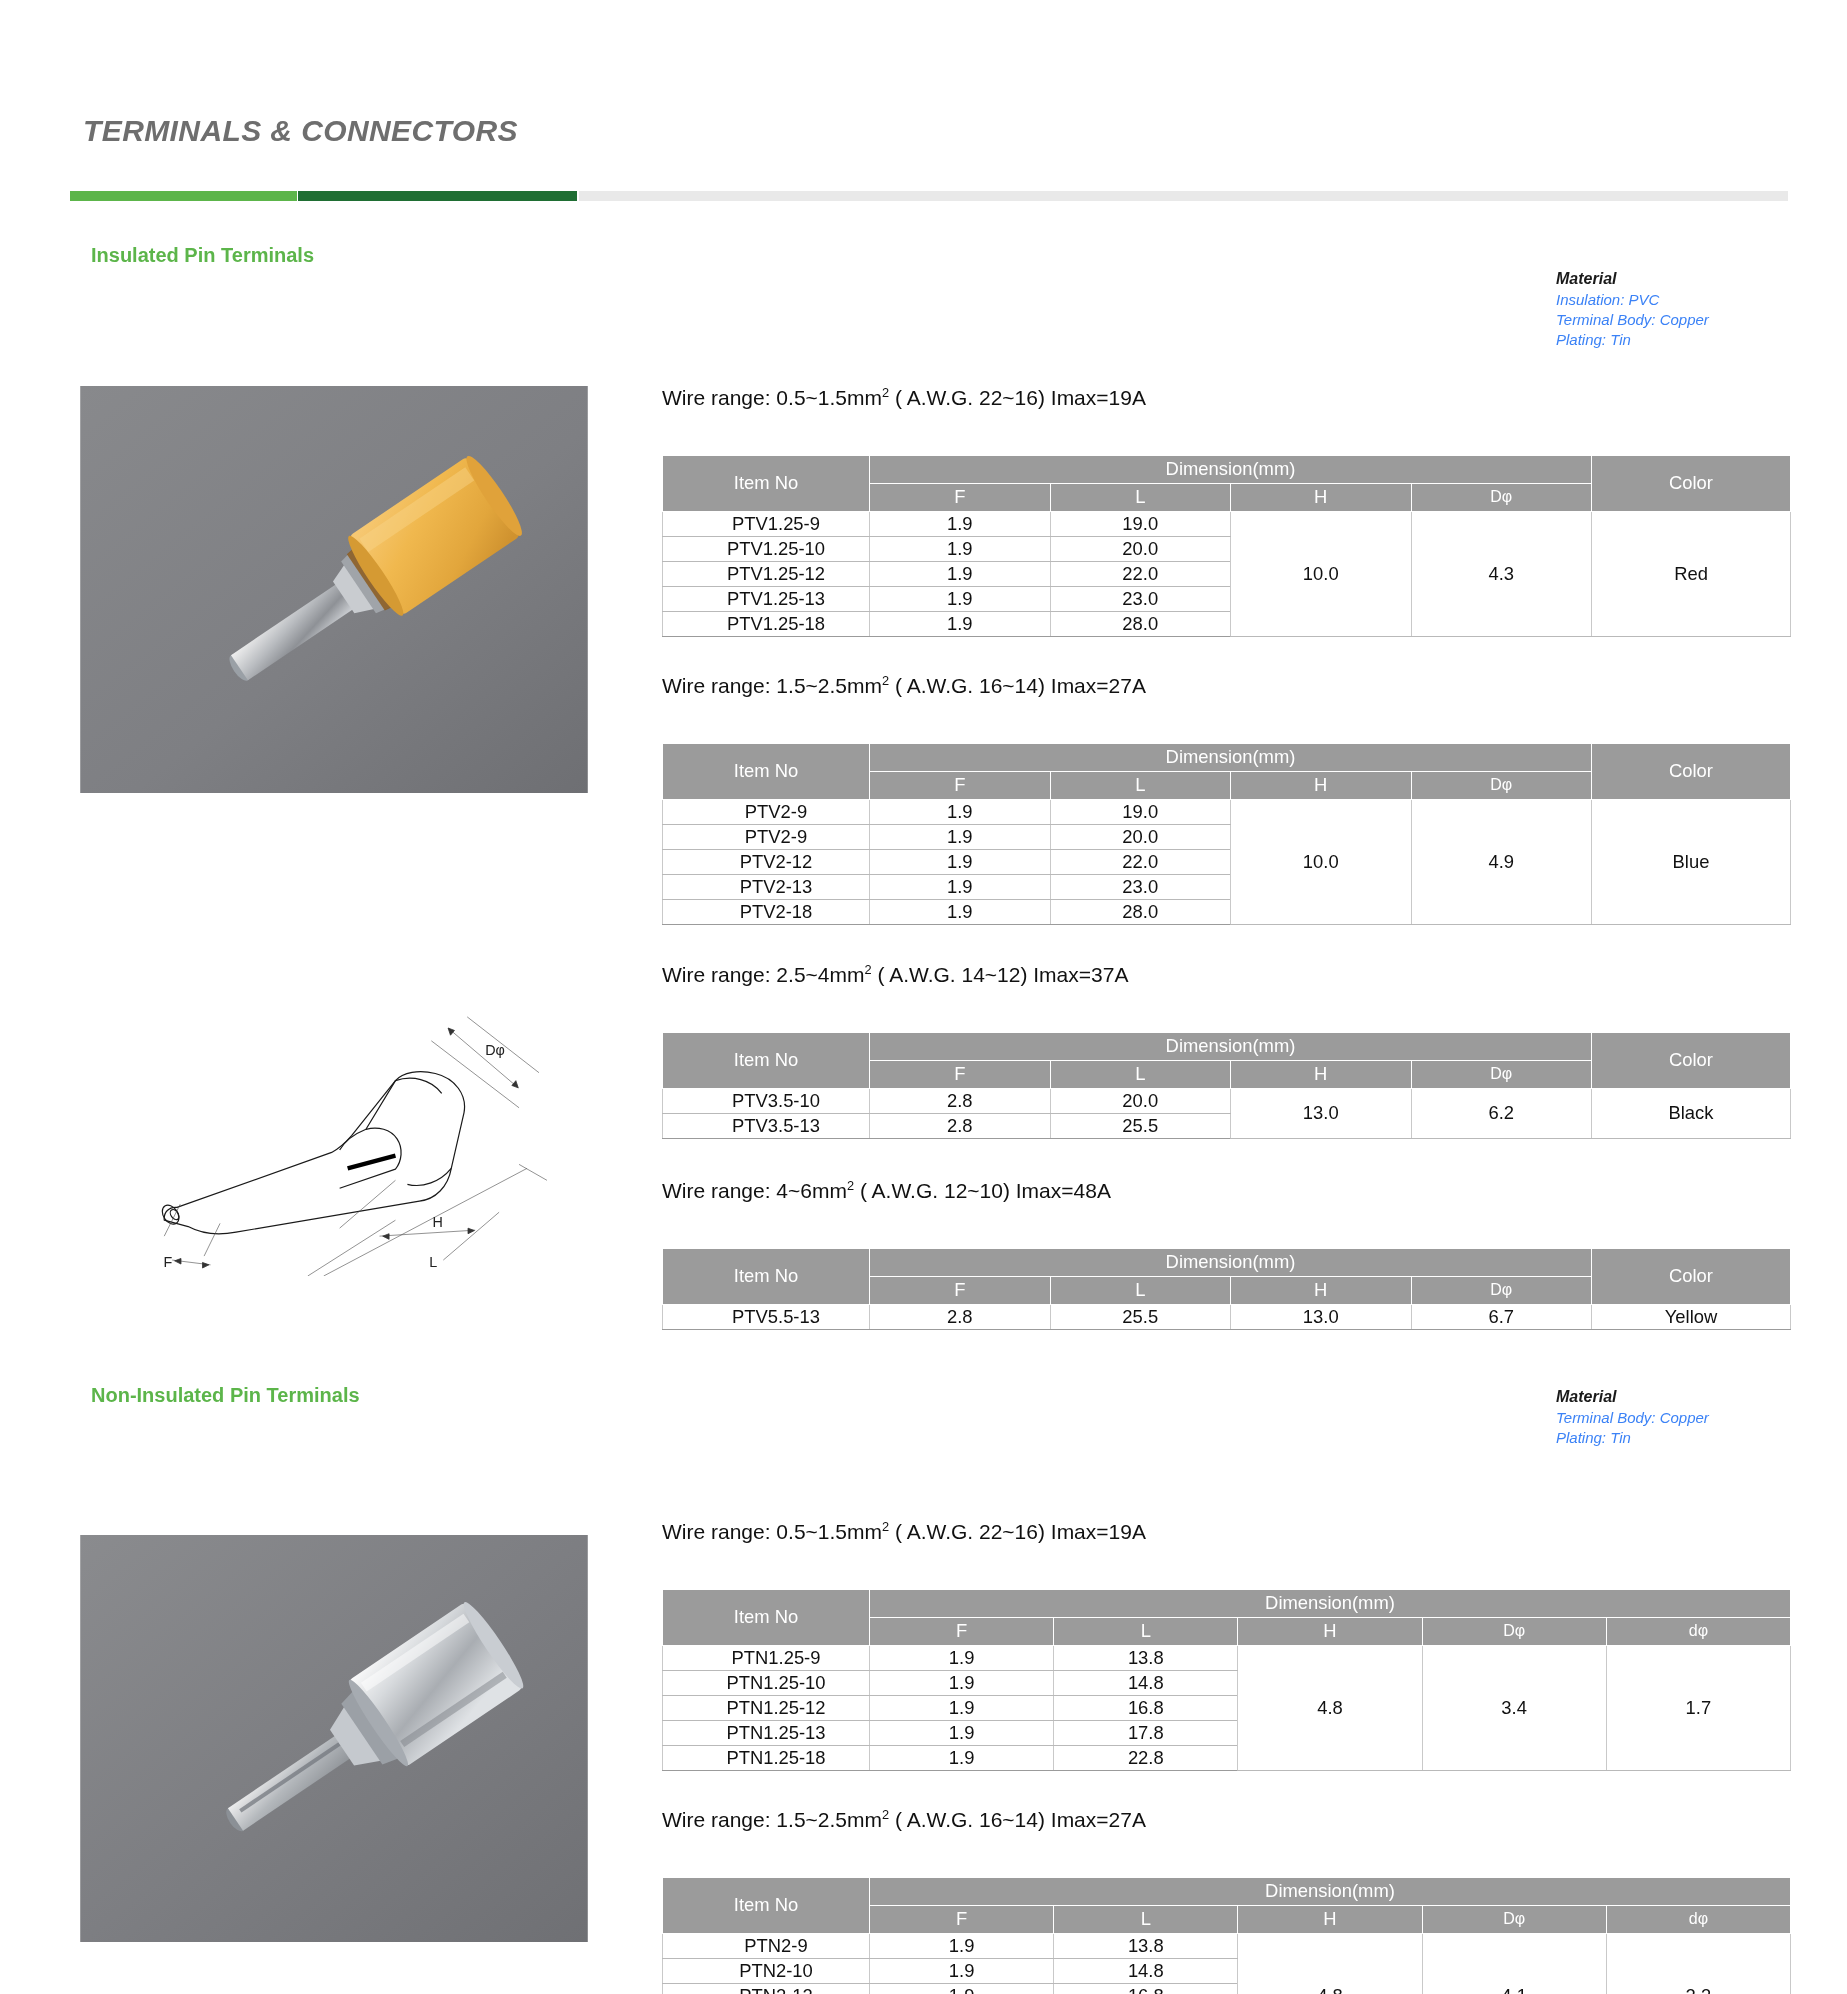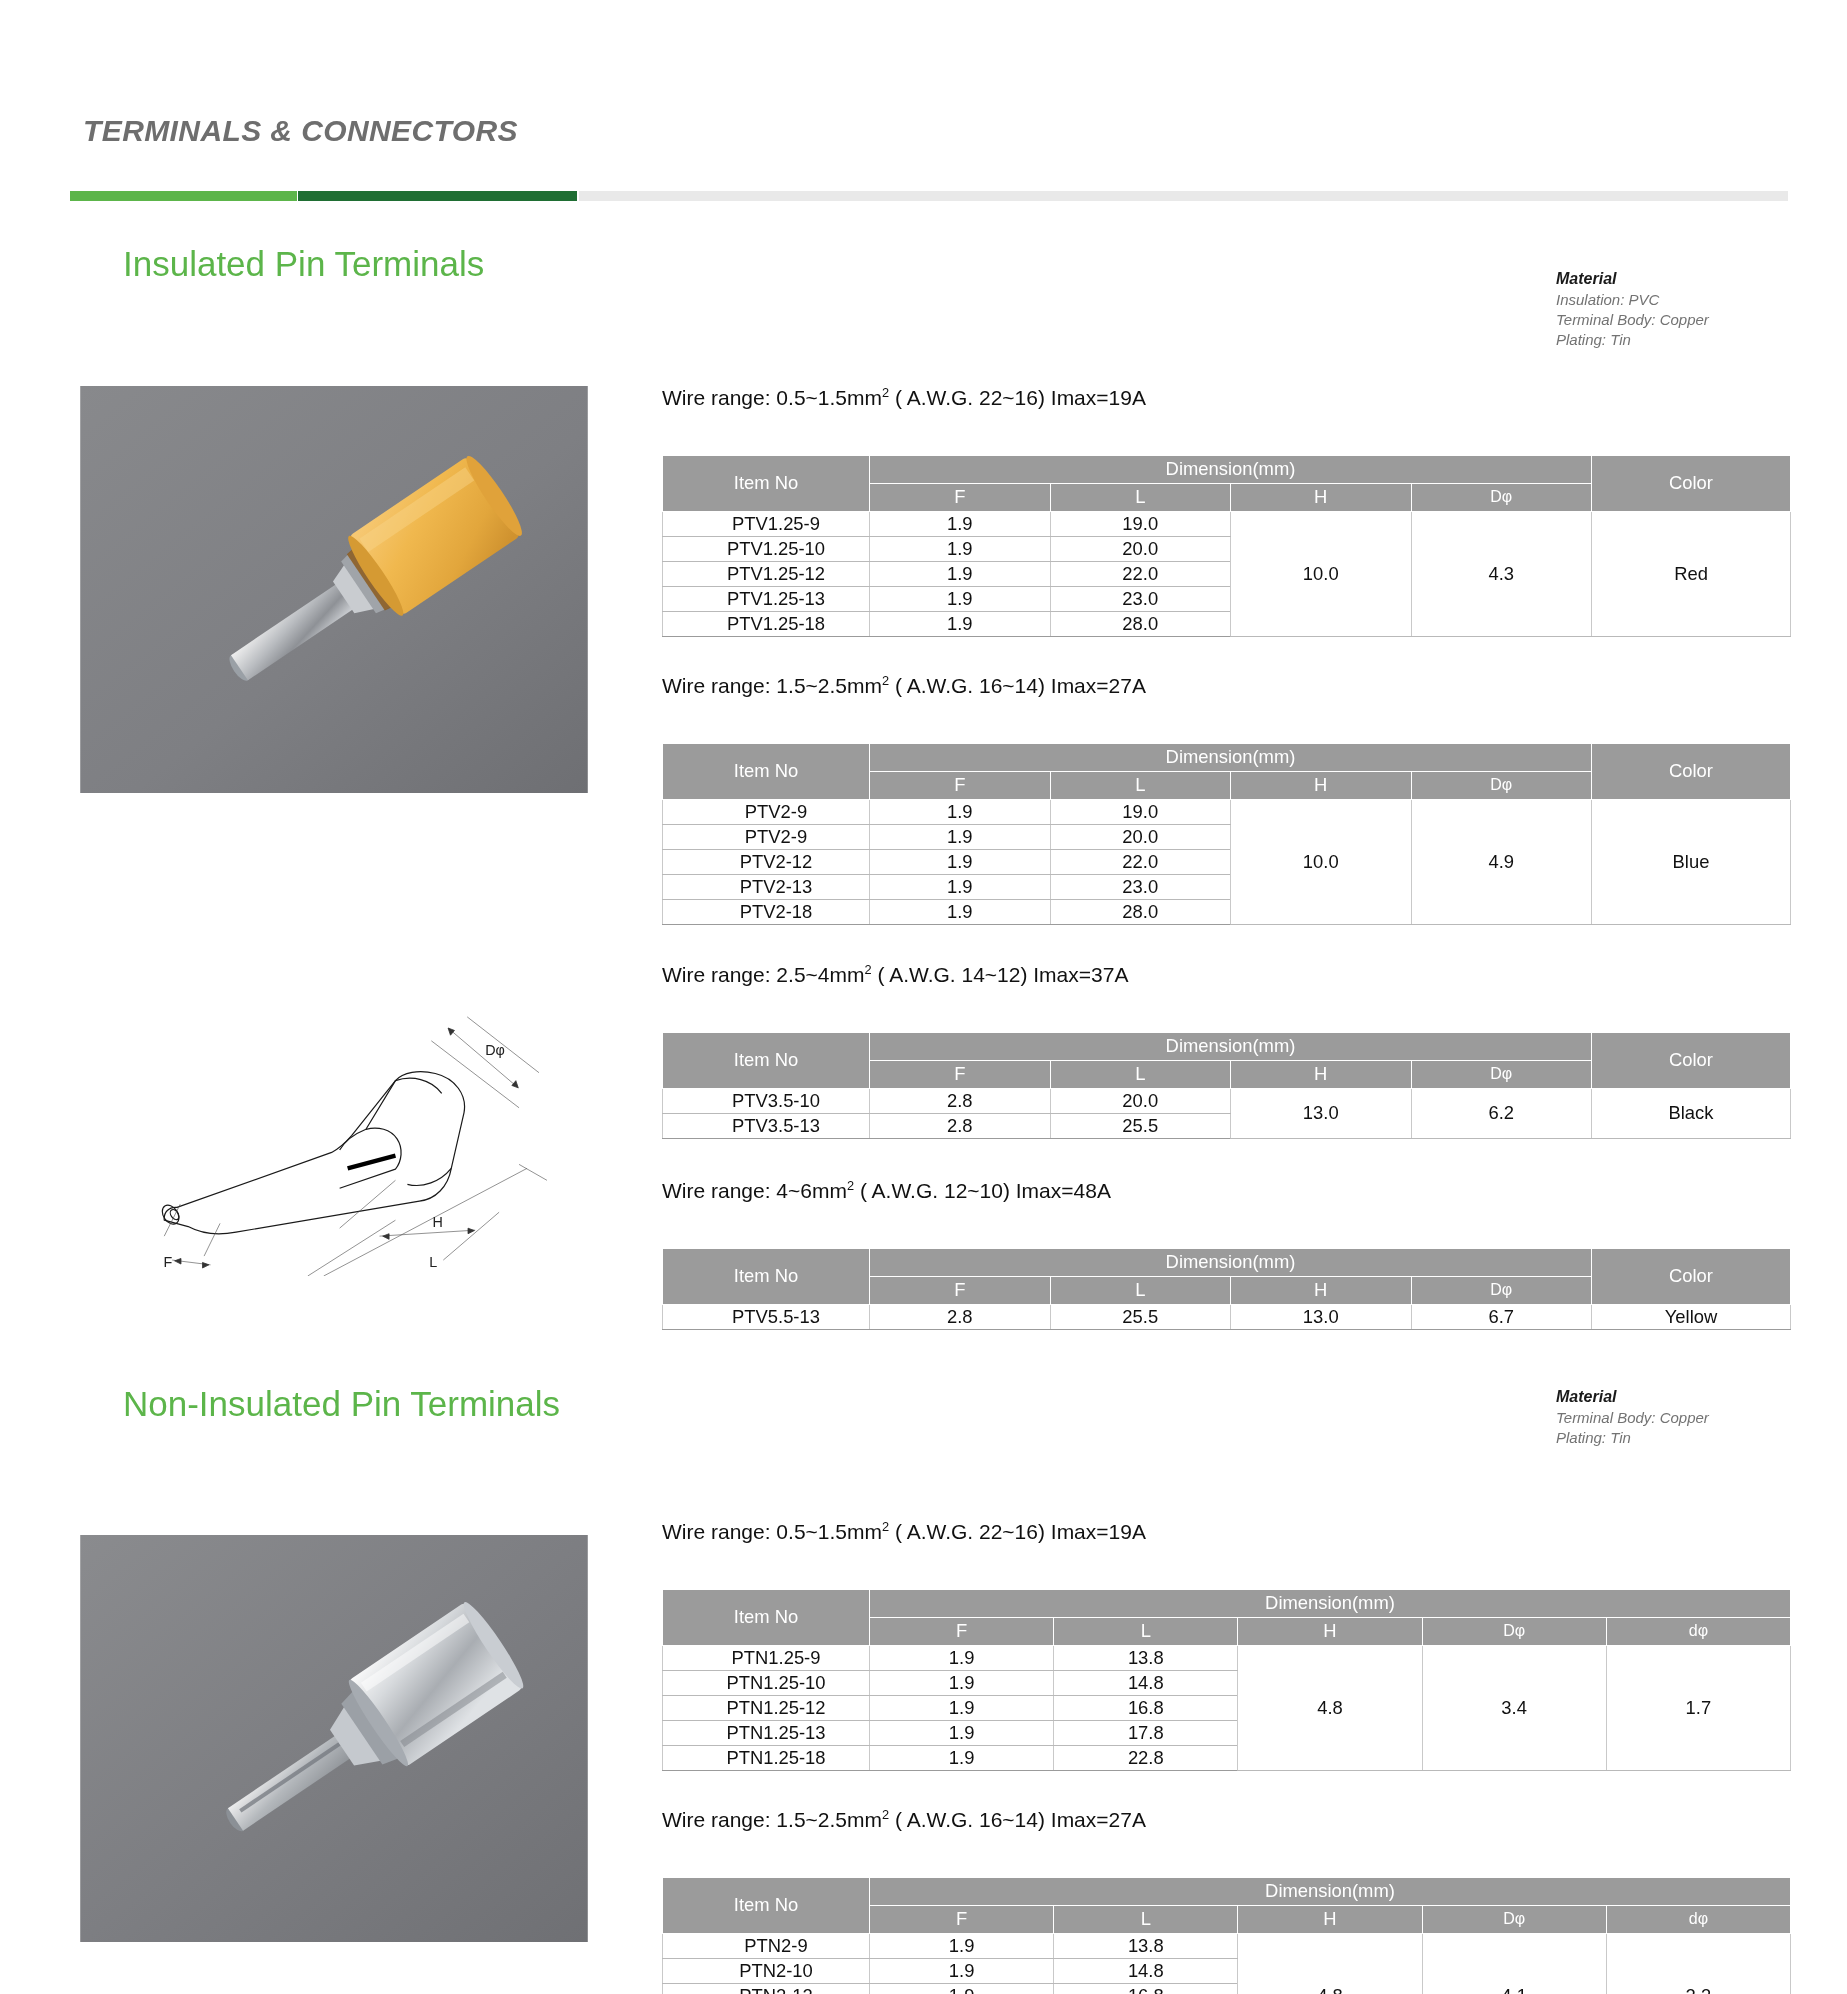--- a/index.html
+++ b/index.html
@@ -27,29 +27,29 @@
   .logo-mark { position: absolute; left: 0; top: 0; width: 132px; height: 116px; }
   .logo-text {
     position: absolute; left: 138px; top: 19px;
     font-size: 67px; font-weight: bold; font-style: italic;
     letter-spacing: -1.6px; color: #1f7a3c; white-space: nowrap;
   }
 
   
   .sec-title {
     position: absolute; left: 91px;
-    font-size: 35px; font-weight: normal; color: #5cb54a; white-space: nowrap; margin-left: 32px;
+    font-size: 20px; font-weight: bold; color: #5cb54a; white-space: nowrap;
   }
   #sec1-title { top: 244px; }
   #sec2-title { top: 1384px; }
 
   
   .mat { position: absolute; left: 1556px; width: 247px; font-style: italic; }
   .mat .mat-h { font-size: 16px; font-weight: bold; color: #1a1a1a; margin-bottom: 1.6px; }
-  .mat .mat-l { font-size: 15px; color: #737373; line-height: 1.34; white-space: nowrap; }
+  .mat .mat-l { font-size: 15px; color: #3b82f6; line-height: 1.34; white-space: nowrap; }
   #mat1 { top: 270px; }
   #mat2 { top: 1388px; }
 
   
   .photo { position: absolute; overflow: hidden; }
   #photo1 { left: 80px; top: 386px; width: 508px; height: 407px; }
   #photo2 { left: 80px; top: 1535px; width: 508px; height: 407px; }
   .photo svg { display: block; width: 100%; height: 100%; }
 
   

